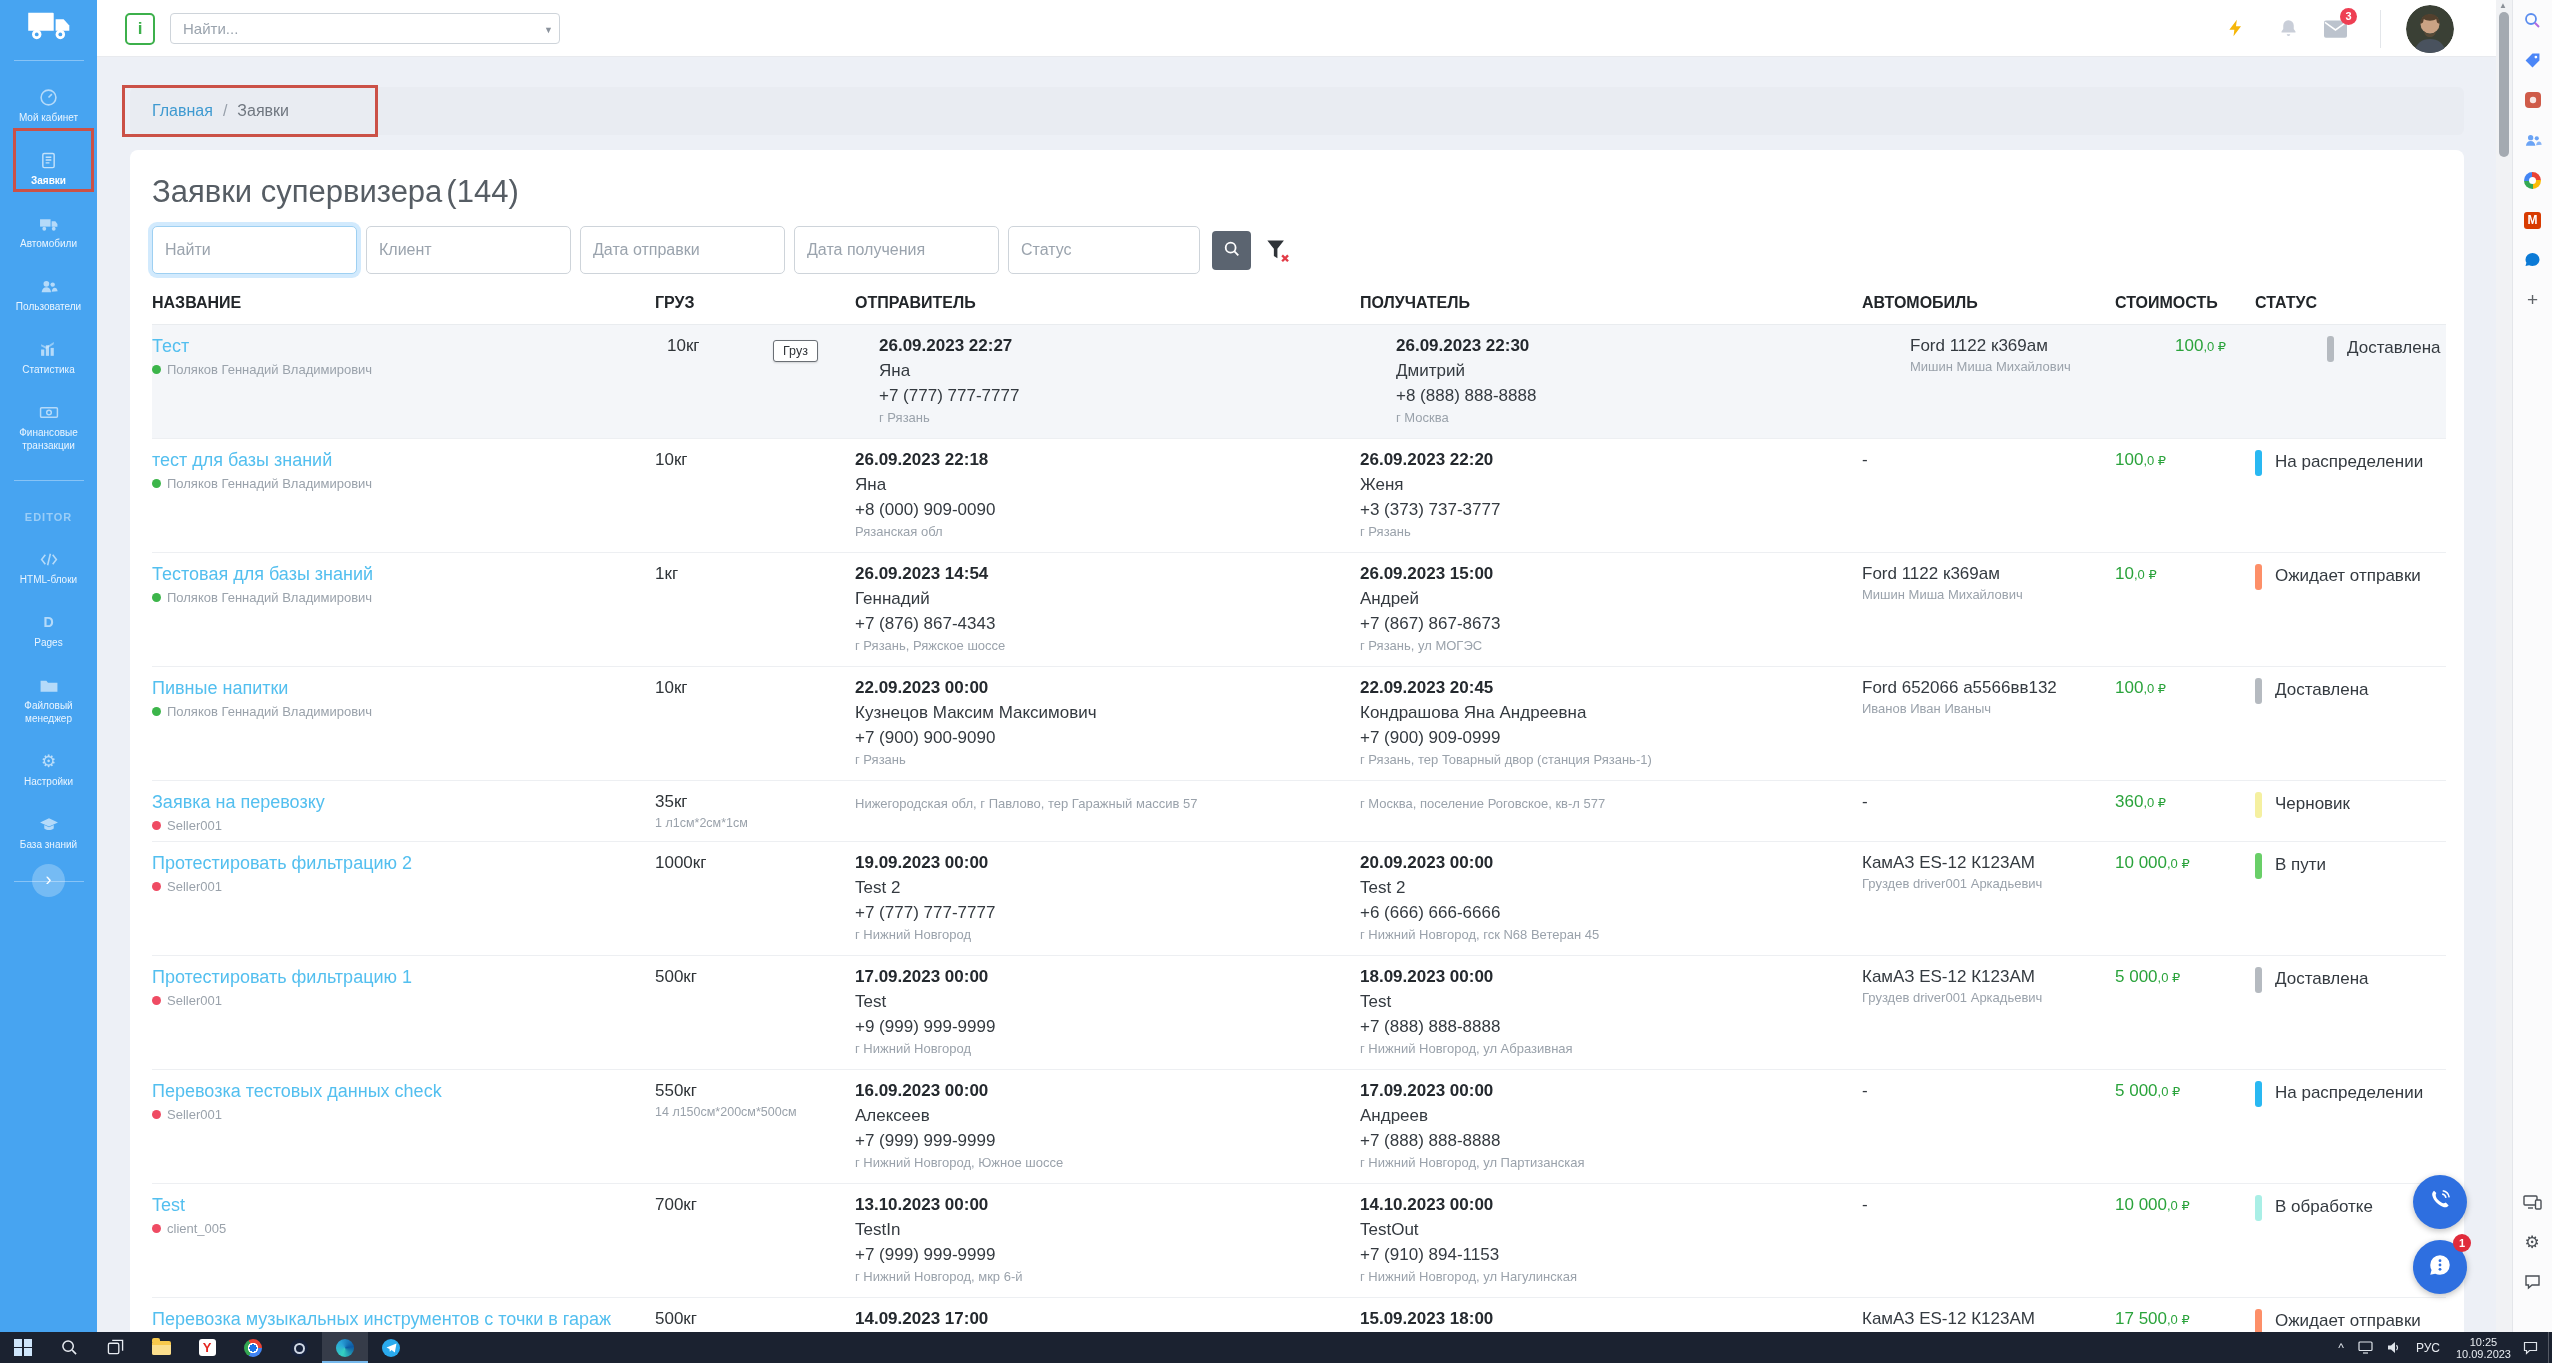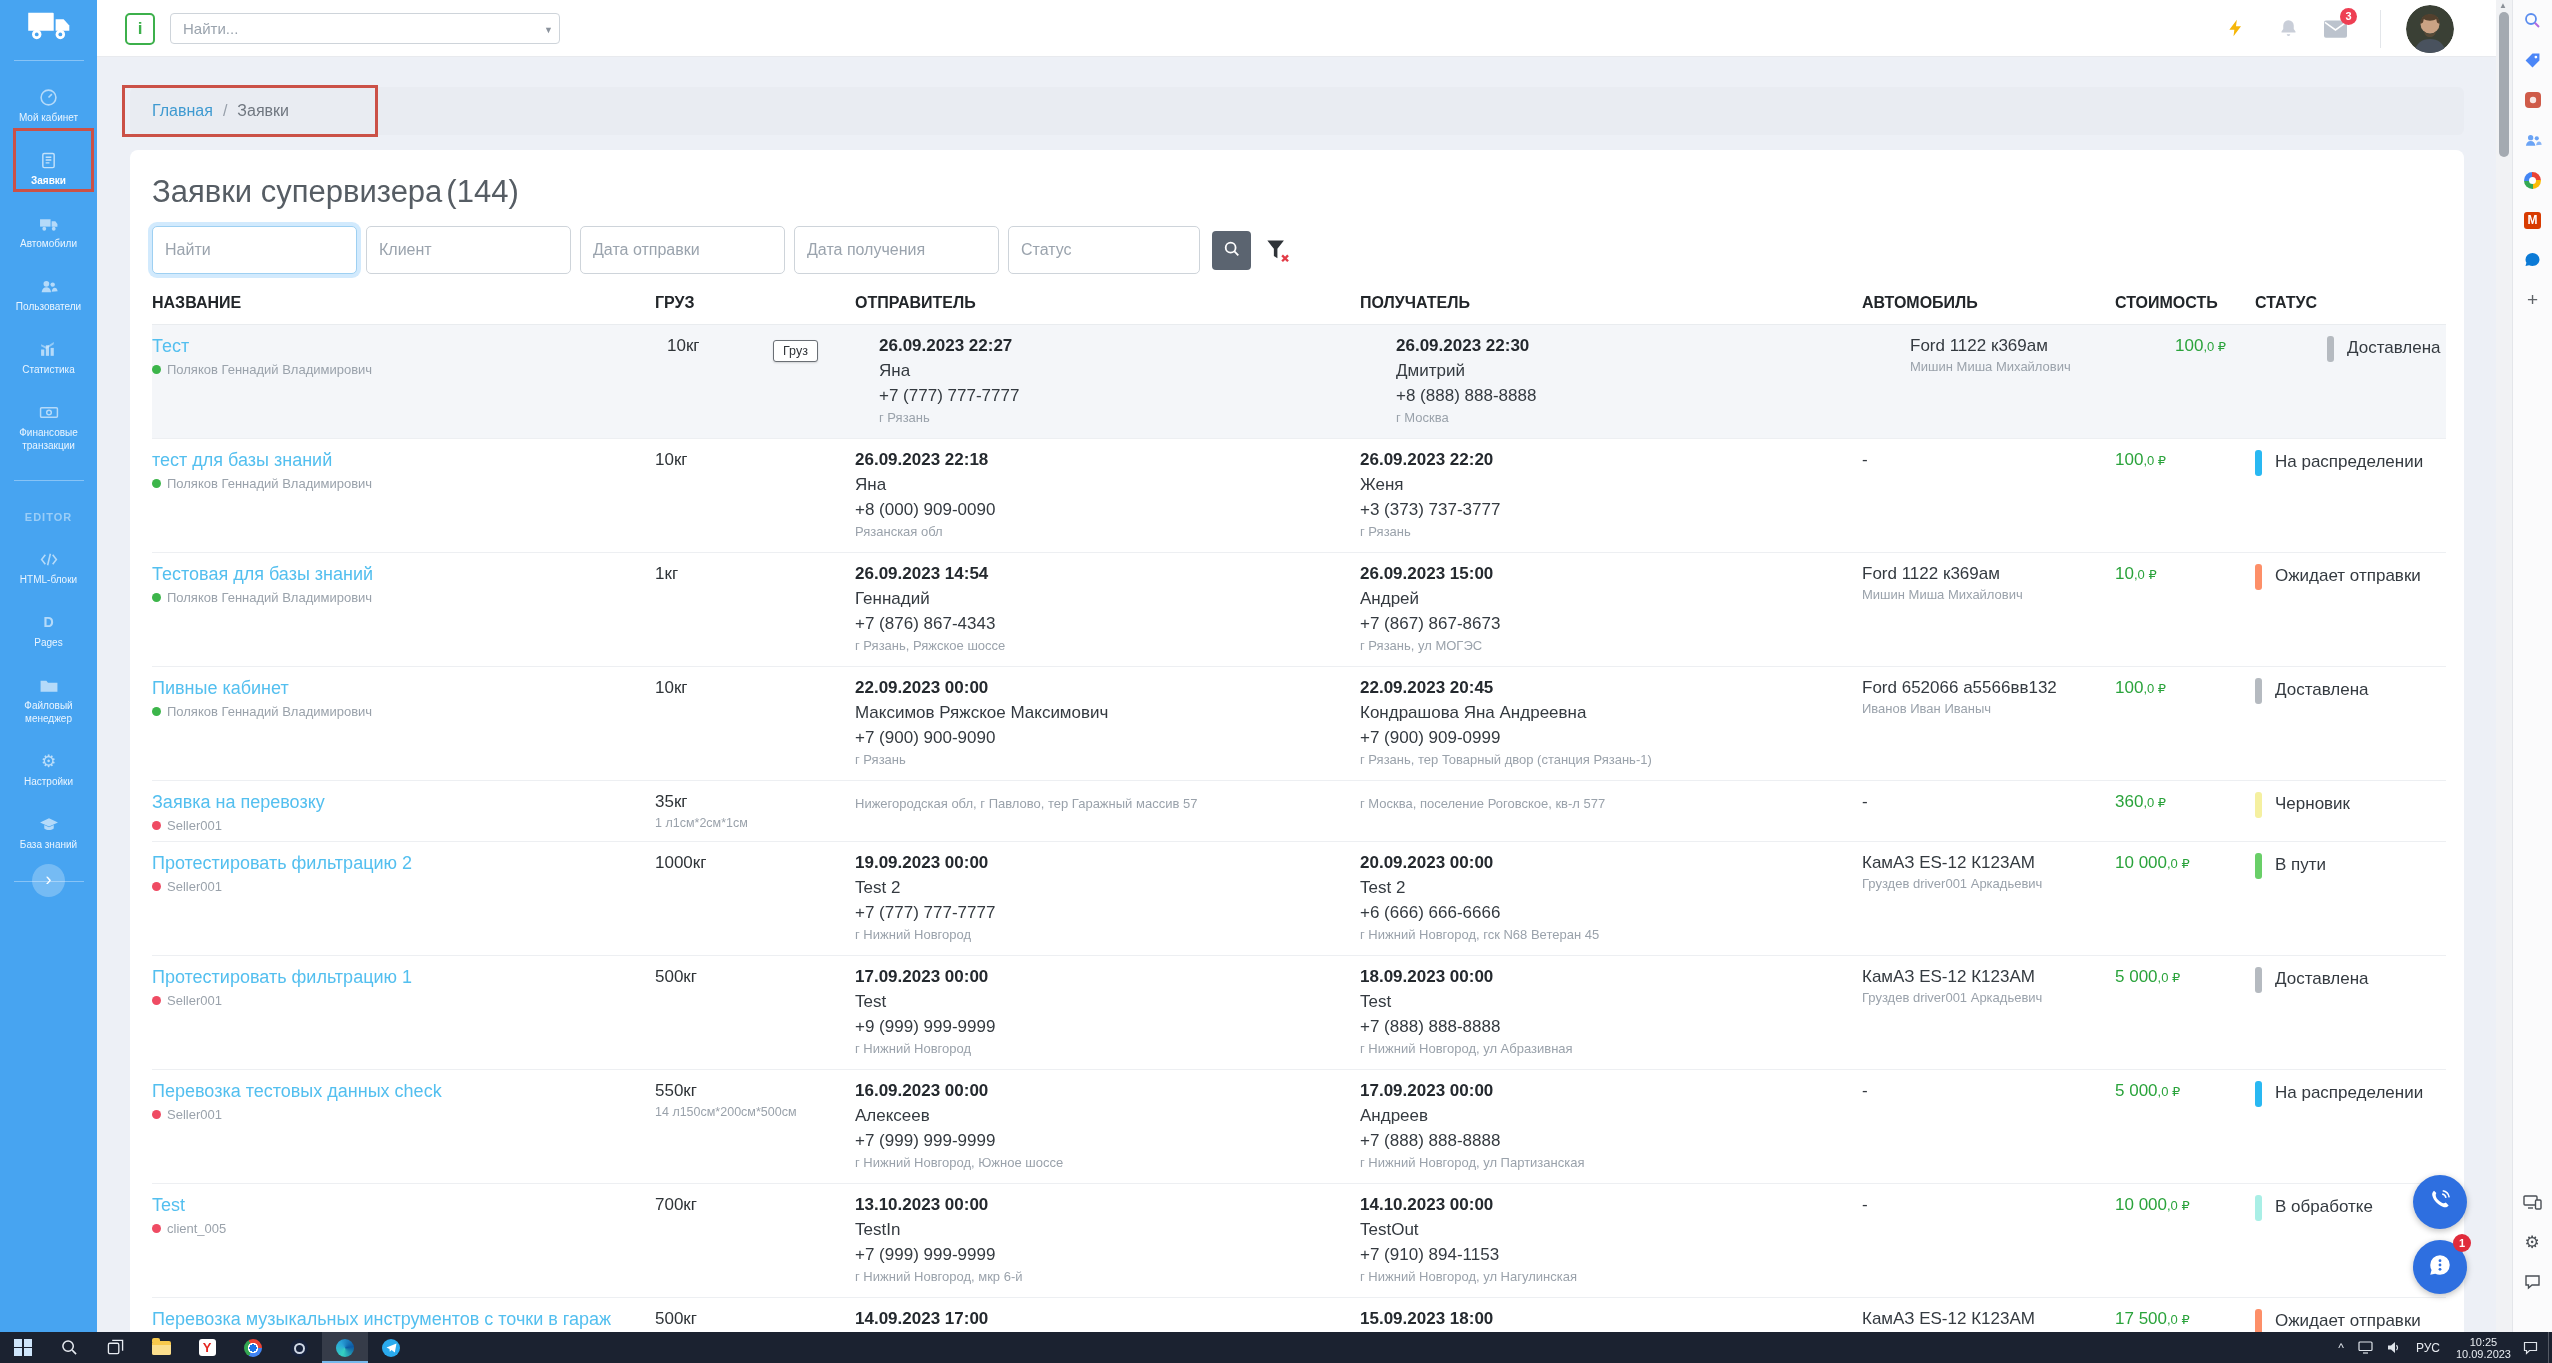--- a/index.html
+++ b/index.html
@@ -453,33 +453,33 @@
     <div>
       <span class="cost-main">10</span><span class="cost-frac">,0 ₽</span>
     </div>
     <div class="status-cell">
       <span class="sbar" style="background: rgb(253, 143, 104);"></span>
       <span class="slabel">Ожидает отправки</span>
     </div>
   </div>
         <div class="grid row">
     <div>
-      <a href="#" class="req-link">Пивные кабинет</a>
+      <a href="#" class="req-link">Пивные напитки</a>
       <div class="client">
         <span class="dot" style="background: rgb(60, 181, 74);"></span>
         <span>Поляков Геннадий Владимирович</span>
       </div>
     </div>
     <div>
       <div class="cargo-w">10кг</div>
 
     </div>
     <div>
       <div class="p-date">22.09.2023 00:00</div>
-      <div class="p-name">Максимов Ряжское Максимович</div>
+      <div class="p-name">Кузнецов Максим Максимович</div>
       <div class="p-phone">+7 (900) 900-9090</div>
       <div class="p-addr">г Рязань</div>
     </div>
     <div>
       <div class="p-date">22.09.2023 20:45</div>
       <div class="p-name">Кондрашова Яна Андреевна</div>
       <div class="p-phone">+7 (900) 909-0999</div>
       <div class="p-addr">г Рязань, тер Товарный двор (станция Рязань-1)</div>
     </div>
     <div>

